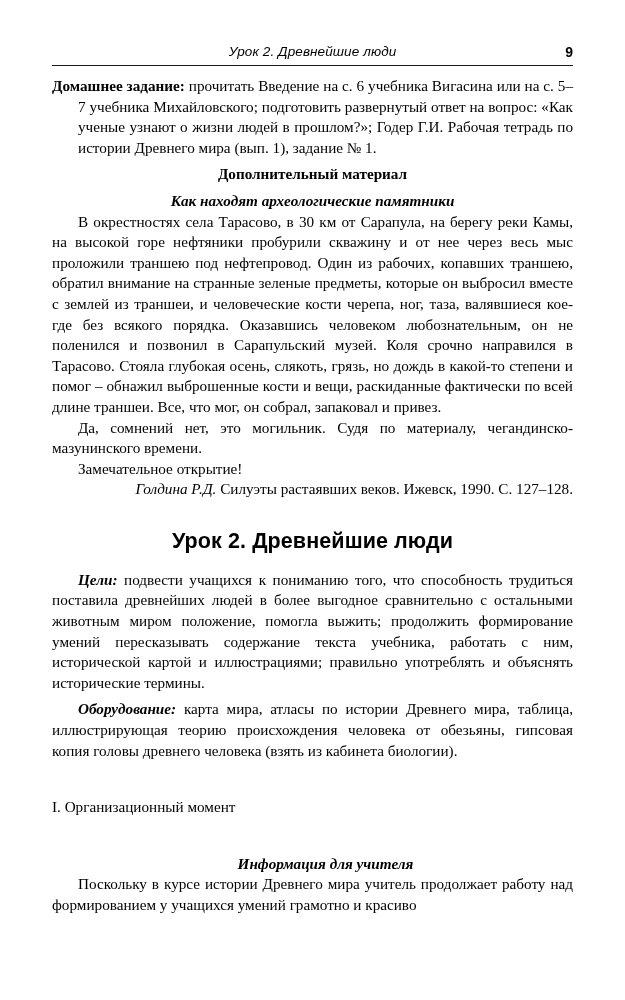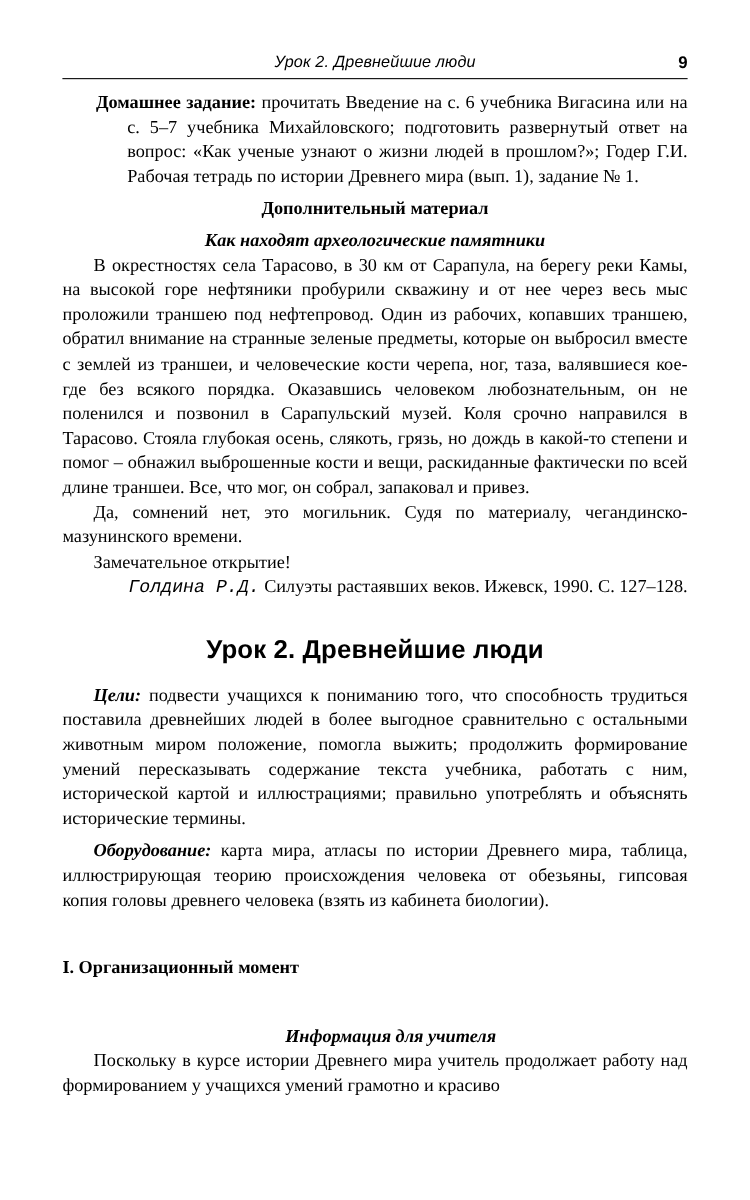--- a/index.html
+++ b/index.html
@@ -74,24 +74,24 @@
   }
 
   .para {
     font-size: 15.2px;
     line-height: 20.6px;
     text-align: justify;
     text-justify: inter-word;
     hyphens: manual;
   }
   .indent   { text-indent: 26px; }
-  .hanging  { padding-left: 26px; text-indent: -26px; margin-left: 28px; }
+  .hanging  { padding-left: 26px; text-indent: -26px; }
 
   .b  { font-weight: bold; }
-  .i  { font-style: italic; font-family: Liberation Mono, monospace; }
+  .i  { font-style: italic; }
   .bi { font-weight: bold; font-style: italic; }
 
   .center-bold {
     text-align: center;
     font-weight: bold;
     font-size: 15.2px;
     line-height: 20.6px;
     font-family: Liberation Serif, serif;
   }
 
@@ -122,21 +122,21 @@
   .hod {
     text-align: center;
     font-weight: bold;
     font-size: 16.5px;
     line-height: 22px;
     letter-spacing: 5px;
     word-spacing: 10px;
   }
 
   .sec-head {
-    font-weight: bold;
+    font-weight: normal;
     font-size: 15.2px;
     line-height: 20.6px;
     text-align: left;
   }
 
   .sp-6  { height: 6px; }
   .sp-12 { height: 12px; }
   .sp-16 { height: 16px; }
   .sp-24 { height: 24px; }
   .sp-28 { height: 28px; }

